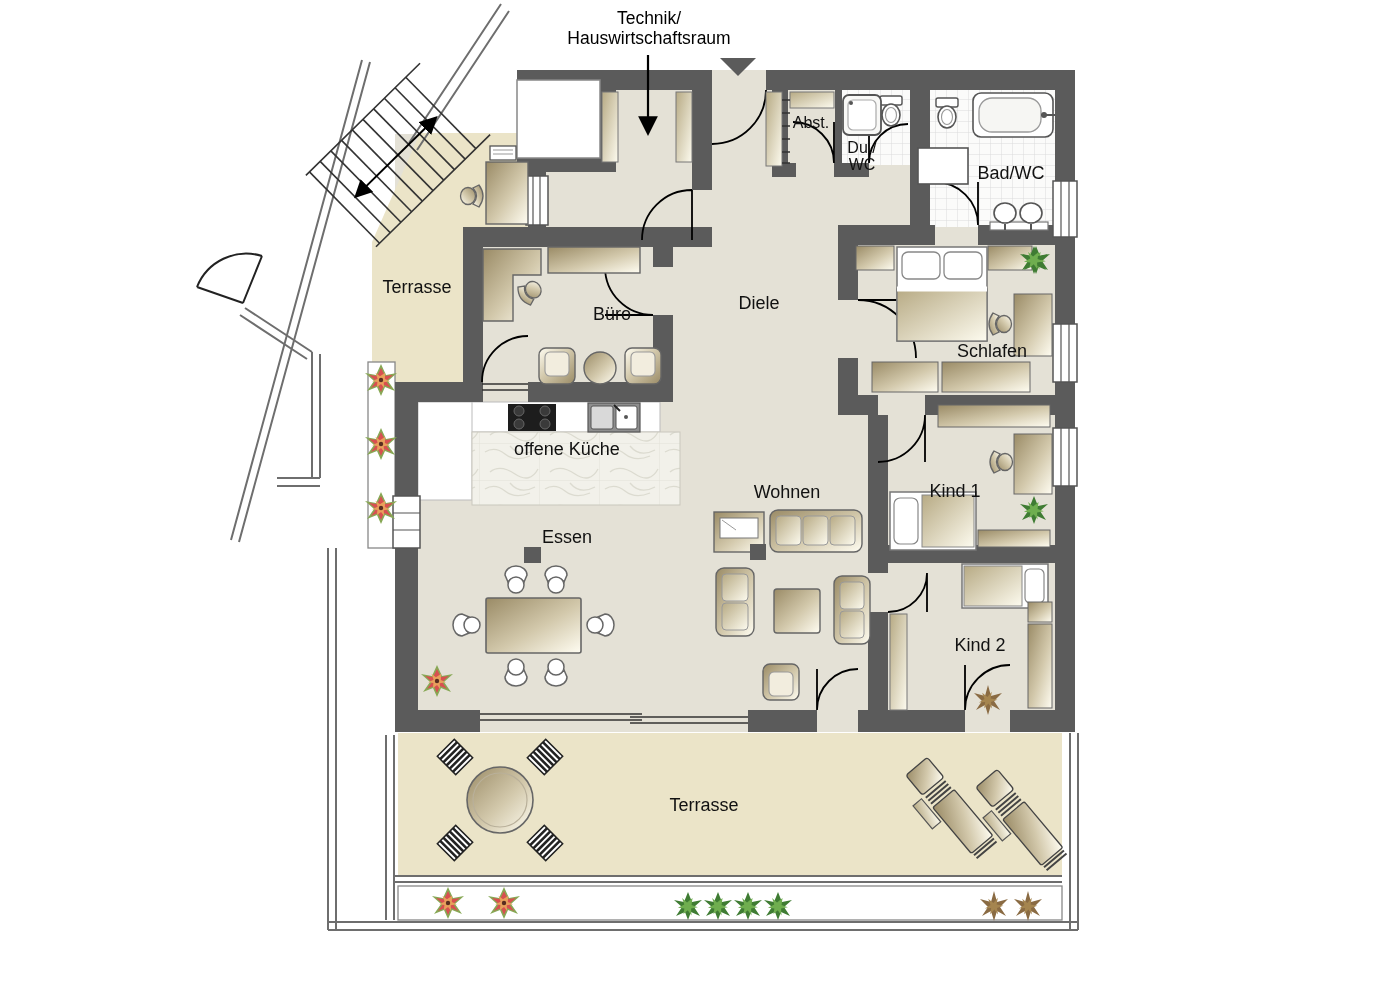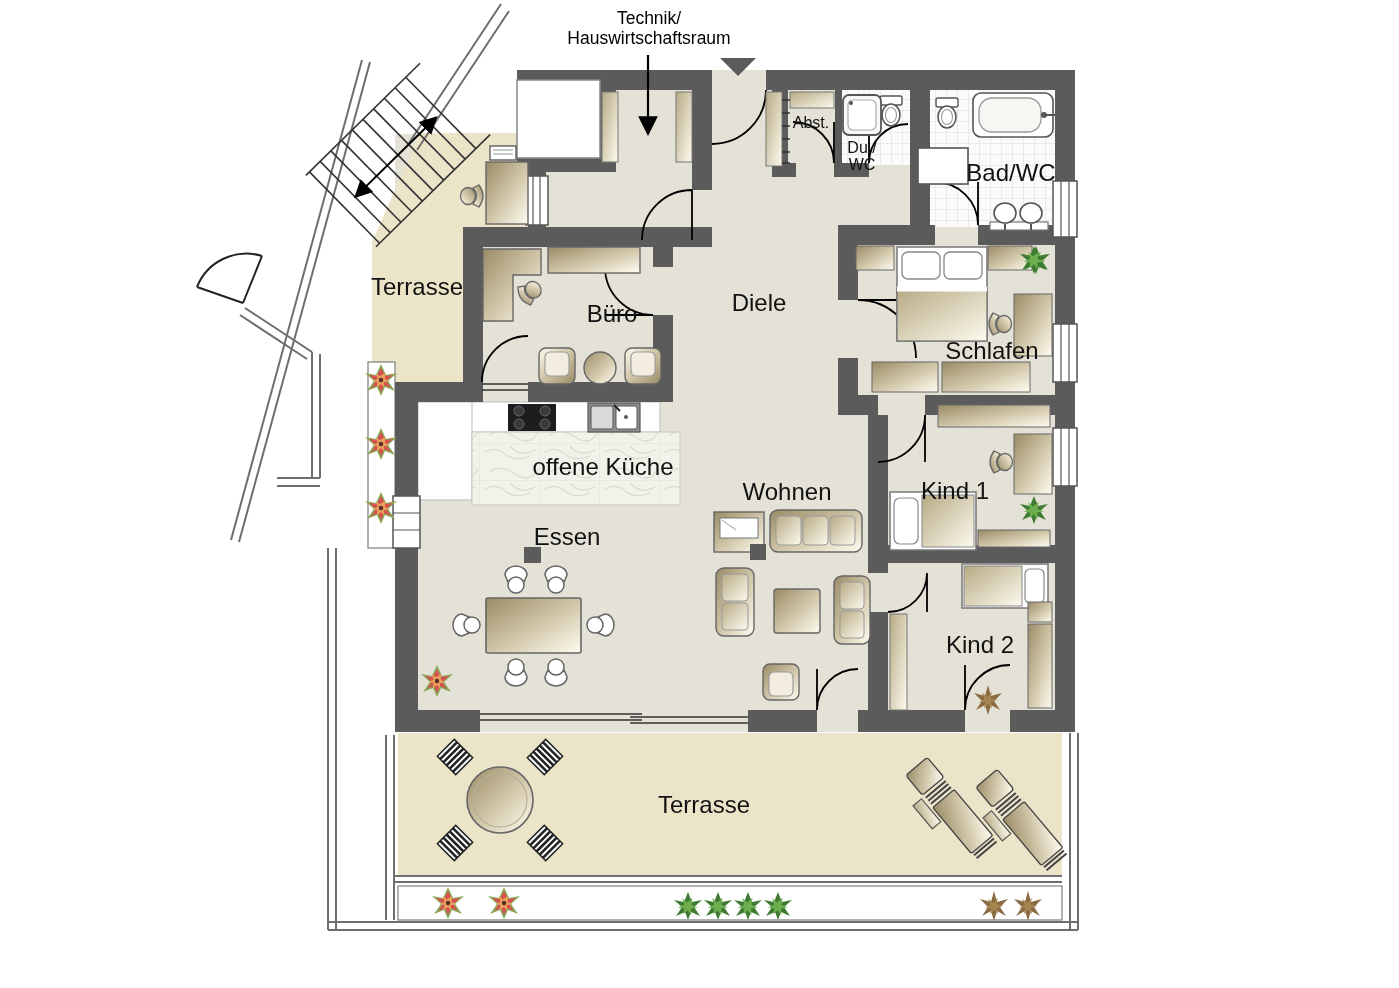--- a/index.html
+++ b/index.html
@@ -1,19 +1,19 @@
 <!DOCTYPE html>
 <html><head>
 <meta charset="utf-8">
 <style>
   html,body{margin:0;padding:0;background:#fff;}
   #stage{position:relative;width:1134px;height:988px;background:#fff;overflow:hidden;
          font-family:"Liberation Sans", sans-serif;}
   #plan-svg{position:absolute;left:0;top:0;}
-  .room-label{position:absolute;transform:translate(-50%,-50%);font-size:24px;color:#111;
+  .room-label{position:absolute;transform:translate(-50%,-50%);font-size:18px;color:#111;
               white-space:nowrap;text-align:center;line-height:1.05;}
   .room-label.small{font-size:16px;}
   .annotation{position:absolute;transform:translate(-50%,0);font-size:17.5px;color:#000;
               text-align:center;line-height:1.15;white-space:nowrap;}
 </style>
 </head>
 <body>
 
 <div id="stage">
 <svg id="plan-svg" width="1399" height="988" viewBox="0 0 1399 988">
@@ -390,19 +390,19 @@
   <div class="room-label small" style="left:811px;top:123px;">Abst.</div>
   <div class="room-label small" style="left:862px;top:157px;">
     <div>Du./</div>
     <div>WC</div>
   </div>
   <div class="room-label" style="left:1011px;top:173px;">Bad/WC</div>
   <div class="room-label" style="left:417px;top:287px;">Terrasse</div>
   <div class="room-label" style="left:612px;top:314px;">Büro</div>
   <div class="room-label" style="left:759px;top:303px;">Diele</div>
   <div class="room-label" style="left:992px;top:351px;">Schlafen</div>
-  <div class="room-label" style="left:567px;top:467px;margin-left:36px;">offene Küche</div>
+  <div class="room-label" style="left:567px;top:449px;">offene Küche</div>
   <div class="room-label" style="left:955px;top:475px;margin-top:16px;">Kind 1</div>
   <div class="room-label" style="left:787px;top:492px;">Wohnen</div>
   <div class="room-label" style="left:529px;top:537px;margin-left:38px;">Essen</div>
   <div class="room-label" style="left:980px;top:645px;">Kind 2</div>
   <div class="room-label" style="left:704px;top:805px;">Terrasse</div>
 </div>
 
 </body></html>

